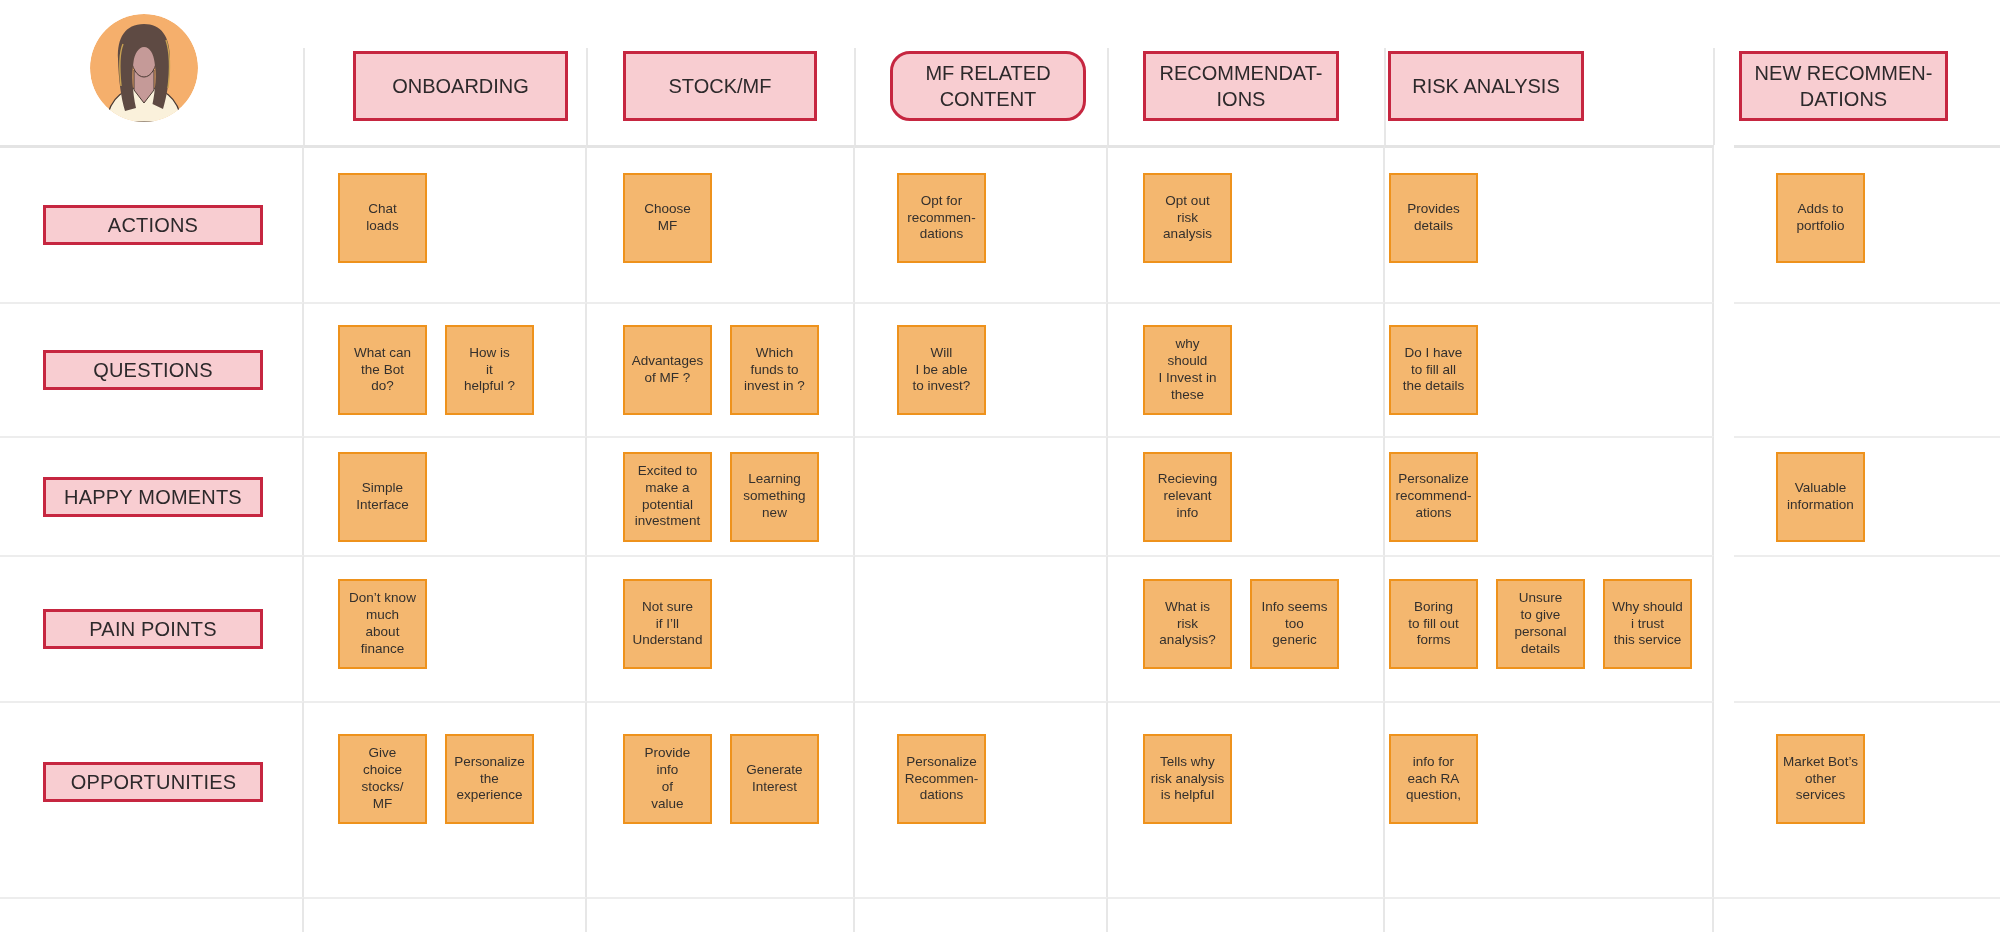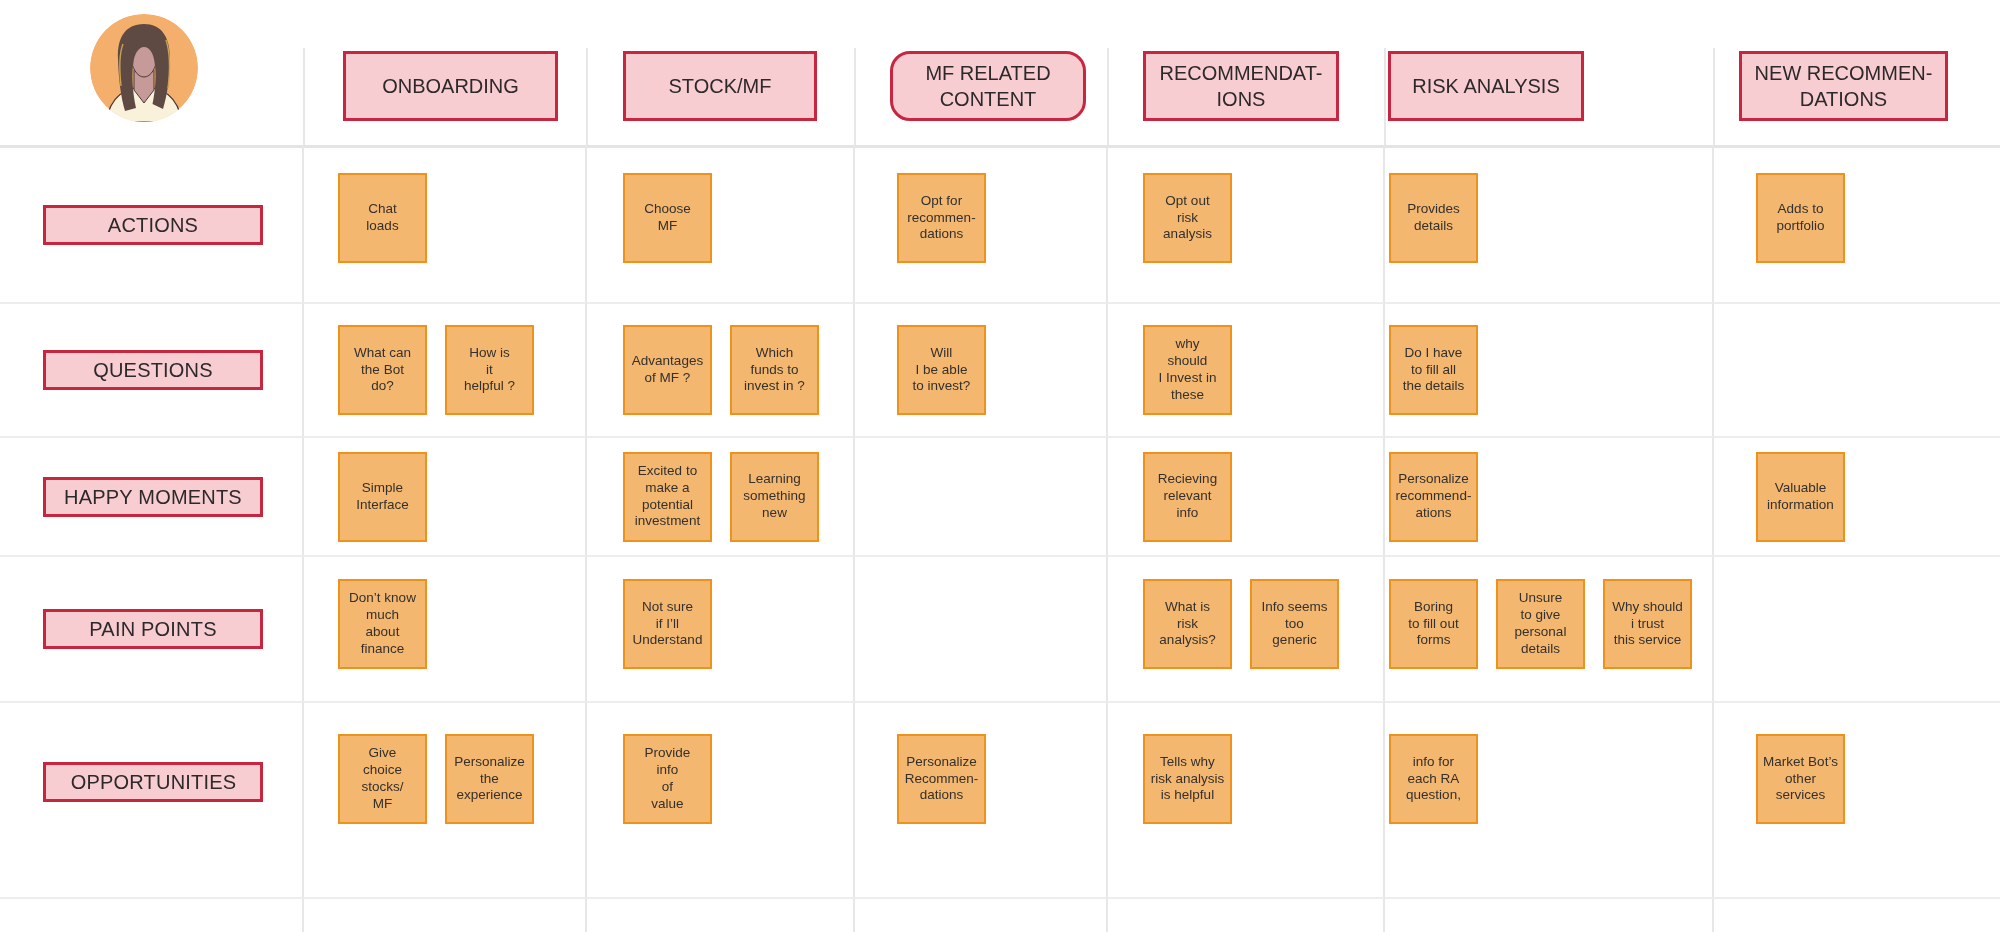--- a/index.html
+++ b/index.html
@@ -24,37 +24,37 @@
   
   .hdr-cell{display:flex;align-items:flex-start;padding-top:51px;}
   .avatar-cell{display:flex;align-items:flex-start;padding:14px 0 0 90px;}
   
   .col-pill,.row-pill{
     background:#F8CDD1;border:3px solid #C62640;color:#2D292B;
     display:flex;align-items:center;justify-content:center;text-align:center;
     box-sizing:border-box;font-size:20px;line-height:1.3;padding:0 8px;white-space:pre-line;
   }
   .col-pill{height:70px;}
-  .c1 .col-pill{width:215px;margin-left:39px;}
+  .c1 .col-pill{width:215px;margin-left:49px;}
   .c2 .col-pill{width:194px;margin-left:36px;}
   .c3 .col-pill{width:196px;margin-left:35px;border-radius:20px;}
   .c4 .col-pill{width:196px;margin-left:35px;}
   .c5 .col-pill{width:196px;margin-left:3px;}
   .c6 .col-pill{width:209px;margin-left:25px;}
   .label-cell{display:flex;align-items:center;}
   .row-pill{width:220px;height:40px;margin-left:43px;letter-spacing:.2px;}
   .r5 .row-pill{transform:translateY(-18px);padding-left:9px;}
   
   .note-cell{display:flex;align-items:center;gap:18px;}
   .c1.note-cell{padding-left:34px;}
   .c2.note-cell{padding-left:36px;}
   .c3.note-cell{padding-left:42px;}
   .c4.note-cell{padding-left:35px;}
   .c5.note-cell{padding-left:4px;}
-  .c6.note-cell{padding-left:42px;}
+  .c6.note-cell{padding-left:42px;margin-left:20px;}
   .r1.note-cell{padding-bottom:14px;}
   .r4.note-cell{padding-bottom:10px;}
   .r5.note-cell{padding-bottom:42px;}
   .note{
     background:#F4B76F;border:2px solid #EE921C;color:#34302D;
     width:89px;min-height:90px;box-sizing:border-box;flex:0 0 auto;
     display:flex;align-items:center;justify-content:center;text-align:center;
     white-space:pre-line;font-size:13.5px;line-height:1.25;padding:4px 1px;
   }
   .avatar{width:108px;height:108px;display:block;}
@@ -243,20 +243,22 @@
 MF</div>
         <div class="note">Personalize
 the
 experience</div>
       </div>
       <div class="cell r5 c2 vr note-cell">
         <div class="note">Provide
 info
 of
 value</div>
+        <div class="note">Generate
+Interest</div>
       </div>
       <div class="cell r5 c3 vr note-cell">
         <div class="note">Personalize
 Recommen-
 dations</div>
       </div>
       <div class="cell r5 c4 vr note-cell">
         <div class="note">Tells why
 risk analysis
 is helpful</div>

